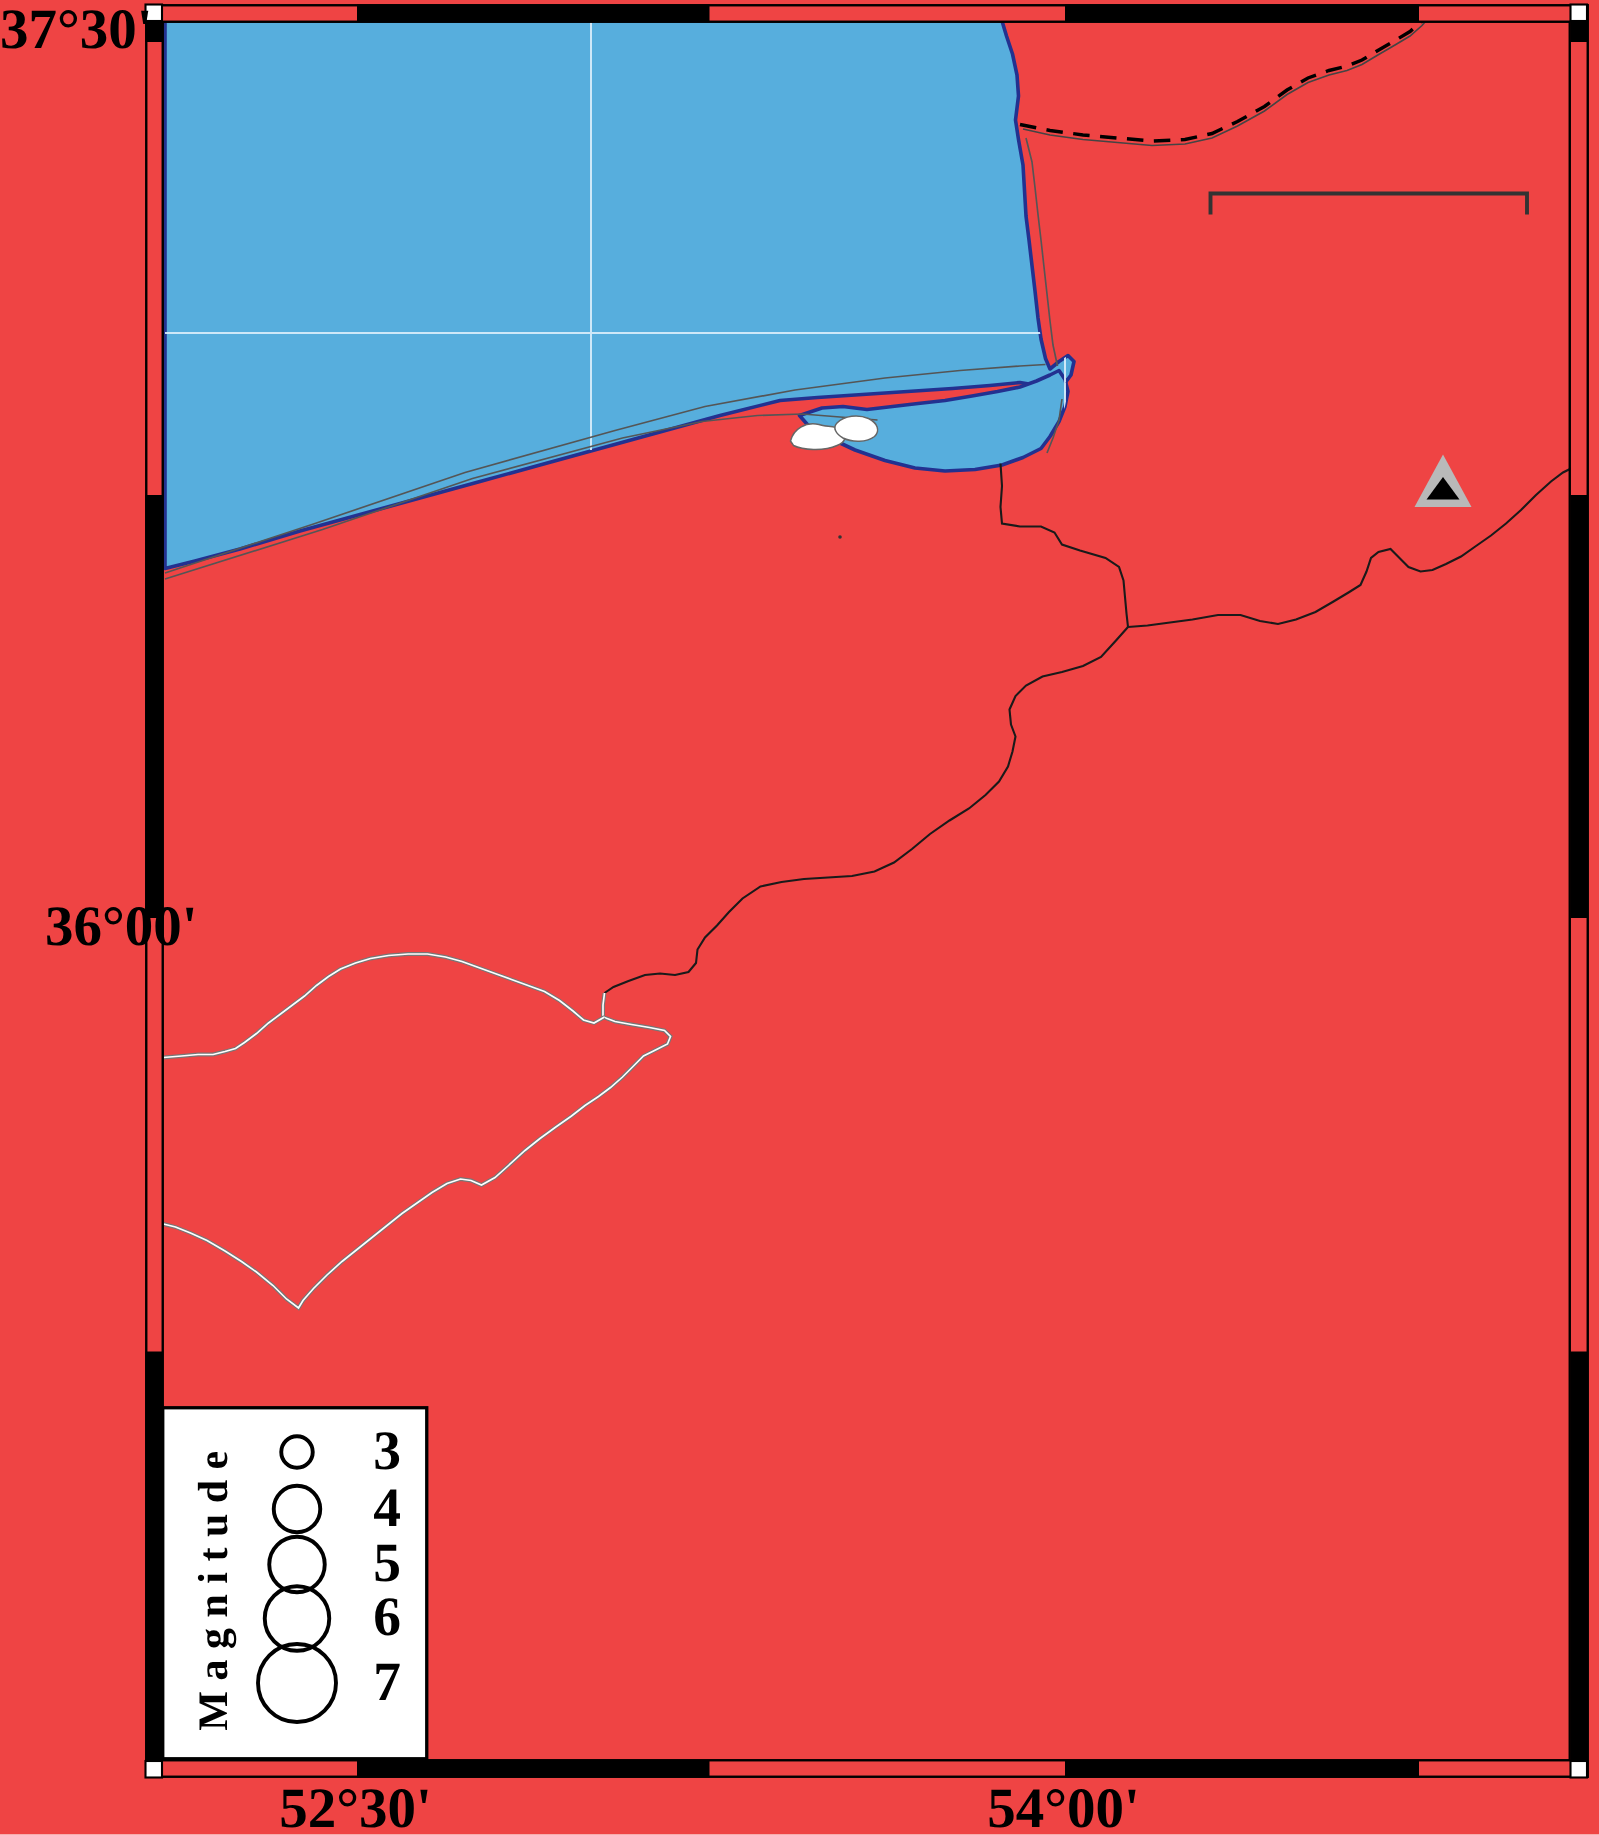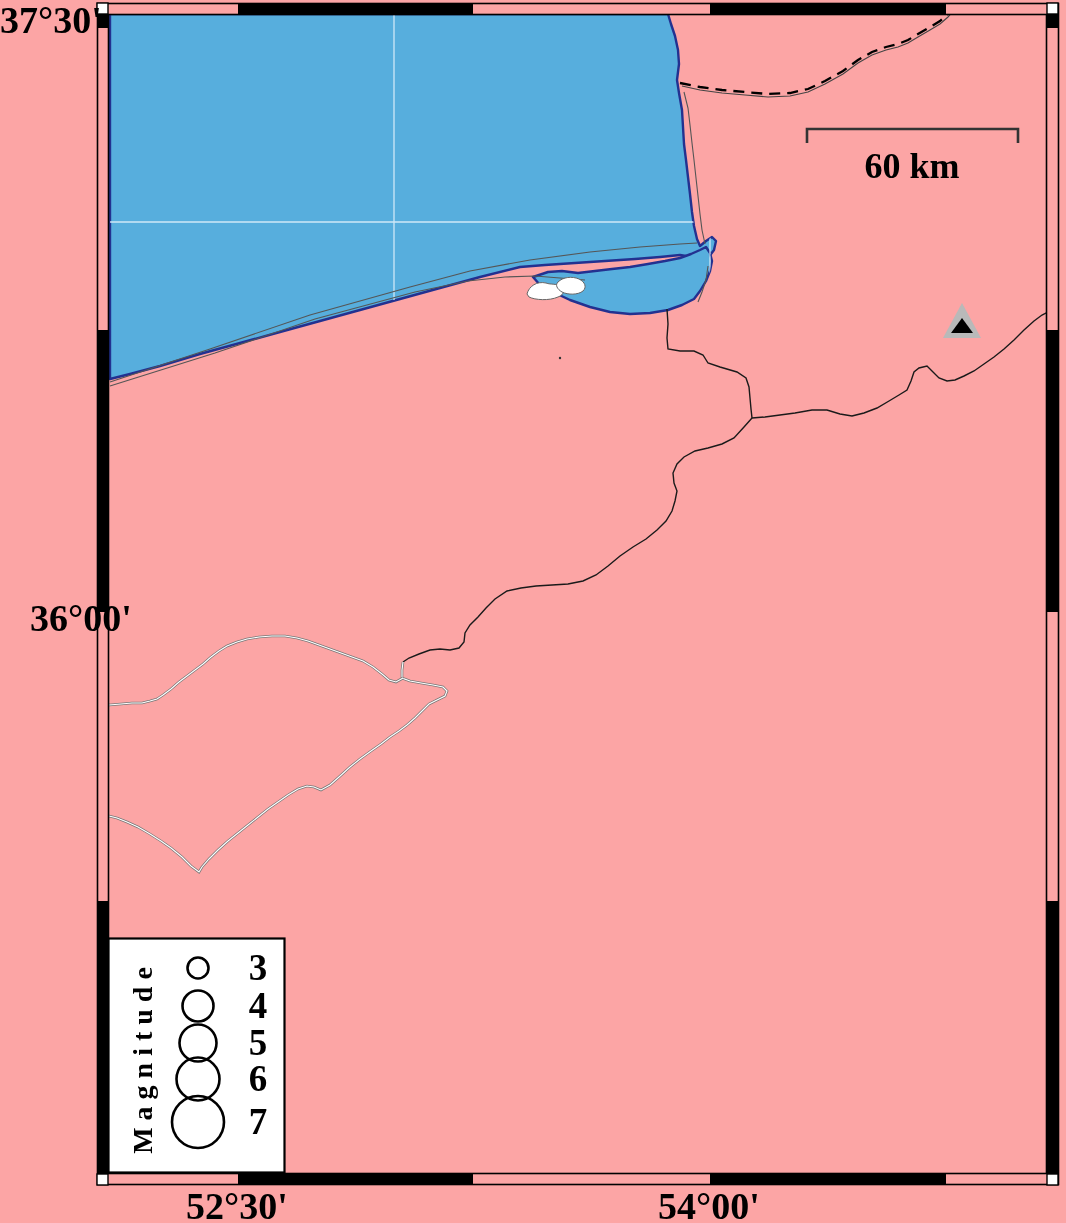--- a/index.html
+++ b/index.html
@@ -1,16 +1,16 @@
 <!DOCTYPE html>
 <html><head>
 <meta charset="utf-8">
 <style>
   html,body{margin:0;padding:0;background:#fff;}
-  #page{position:relative;width:1066px;height:1223px;background:#fca5a5;overflow:hidden;
+  #page{position:relative;width:1066px;height:1223px;background:#ef4444;overflow:hidden;
         font-family:"Liberation Serif","DejaVu Serif",serif;}
   svg{position:absolute;left:0;top:0;}
   .lbl{position:absolute;font-weight:bold;color:#000;white-space:nowrap;}
   .axis{font-size:38px;line-height:40px;}
   .lat{width:90px;text-align:right;}
   .lon{width:220px;text-align:center;}
   .scale-label{font-size:36px;width:220px;text-align:center;}
   .legend-num{font-size:37px;width:48px;height:42px;line-height:42px;text-align:center;}
   .legend-title{font-size:28px;letter-spacing:7px;transform:translate(-50%,-50%) rotate(-90deg);
                 transform-origin:center center;left:143px;top:1057px;}
@@ -104,21 +104,20 @@
       <circle cx="198" cy="1079" fill="none" stroke="#000" stroke-width="2.6" r="21.5"></circle>
       <circle cx="198" cy="1122" fill="none" stroke="#000" stroke-width="2.6" r="26"></circle>
     </g>
   </svg>
 
   <div class="lbl axis lat" style="left:0;top:0;">37°30'</div>
   <div class="lbl axis lat" style="left:0;top:598px;padding-left:30px;">36°00'</div>
   <div class="lbl axis lon" style="left:127px;top:1186px;">52°30'</div>
   <div class="lbl axis lon" style="left:599px;top:1186px;">54°00'</div>
 
-  <div class="lbl scale-label" style="left:802px;top:145px;">60 km</div>
 
   <div class="lbl legend-title">Magnitude</div>
   <div class="lbl legend-num" style="left:234px;top:947px;">3</div>
   <div class="lbl legend-num" style="left:234px;top:985px;">4</div>
   <div class="lbl legend-num" style="left:234px;top:1022px;">5</div>
   <div class="lbl legend-num" style="left:234px;top:1058px;">6</div>
   <div class="lbl legend-num" style="left:234px;top:1101px;">7</div>
 </div>
 
 </body></html>

